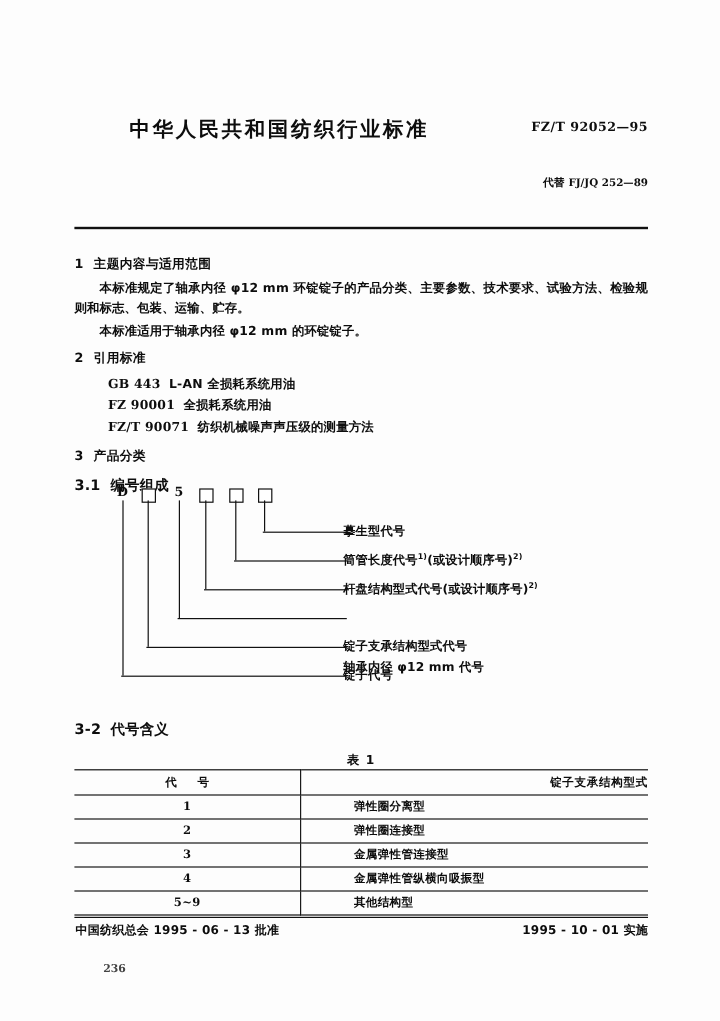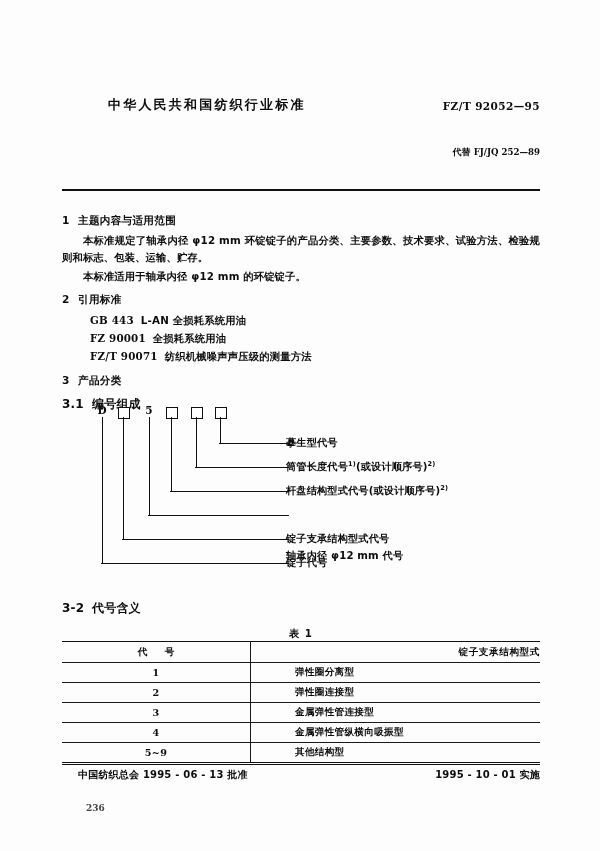--- a/index.html
+++ b/index.html
@@ -32,21 +32,21 @@
     width: 478px;
   }
   .hdr-row {
     position: relative;
     height: 40px;
   }
   .hdr-title-main {
     position: absolute;
     left: 46px;
     top: 0px;
-    font-size: 13px;
+    font-size: 17px;
     font-weight: bold;
     letter-spacing: 2.2px;
     white-space: nowrap;
   }
   .hdr-std-no {
     position: absolute;
     right: 0px;
     top: 4px;
     font-size: 10.5px;
     font-weight: bold;
@@ -282,21 +282,21 @@
     position: absolute;
     left: 62px;
     top: 768px;
     width: 478px;
     height: 16px;
     font-size: 10px;
     font-weight: bold;
   }
   .foot-left {
     position: absolute;
-    left: 16px;
+    left: 1px;
     top: 0;
     white-space: nowrap;
     letter-spacing: 0.2px;
   }
   .foot-right {
     position: absolute;
     right: 0;
     top: 0;
     white-space: nowrap;
     letter-spacing: 0.2px;

